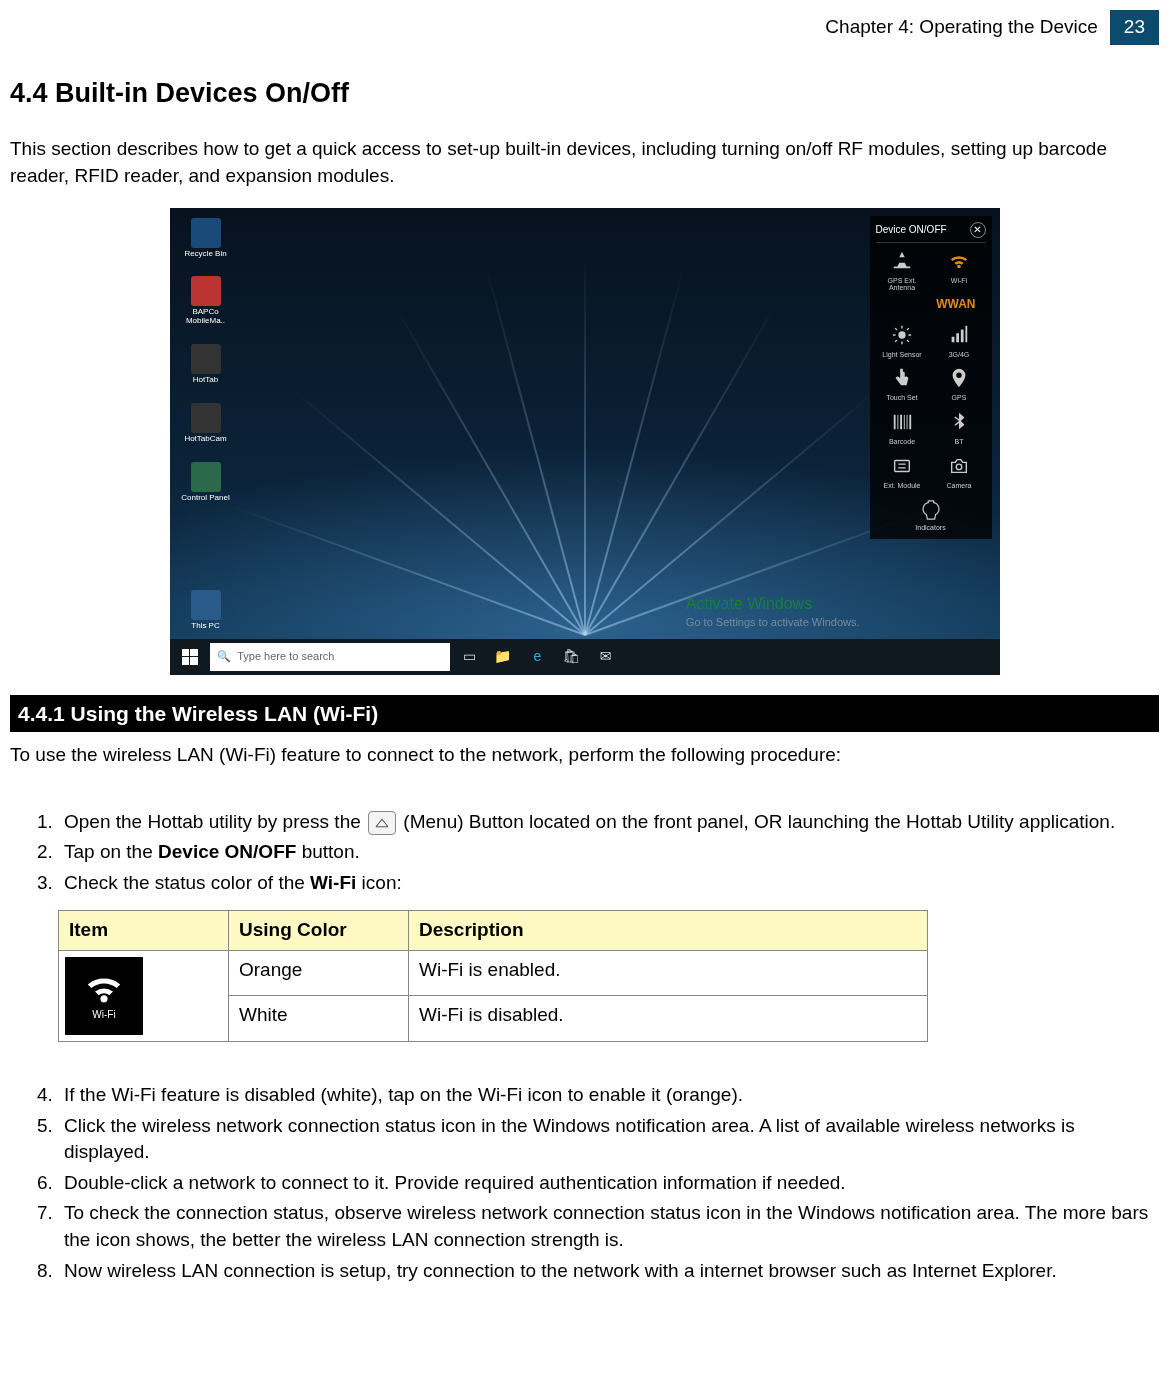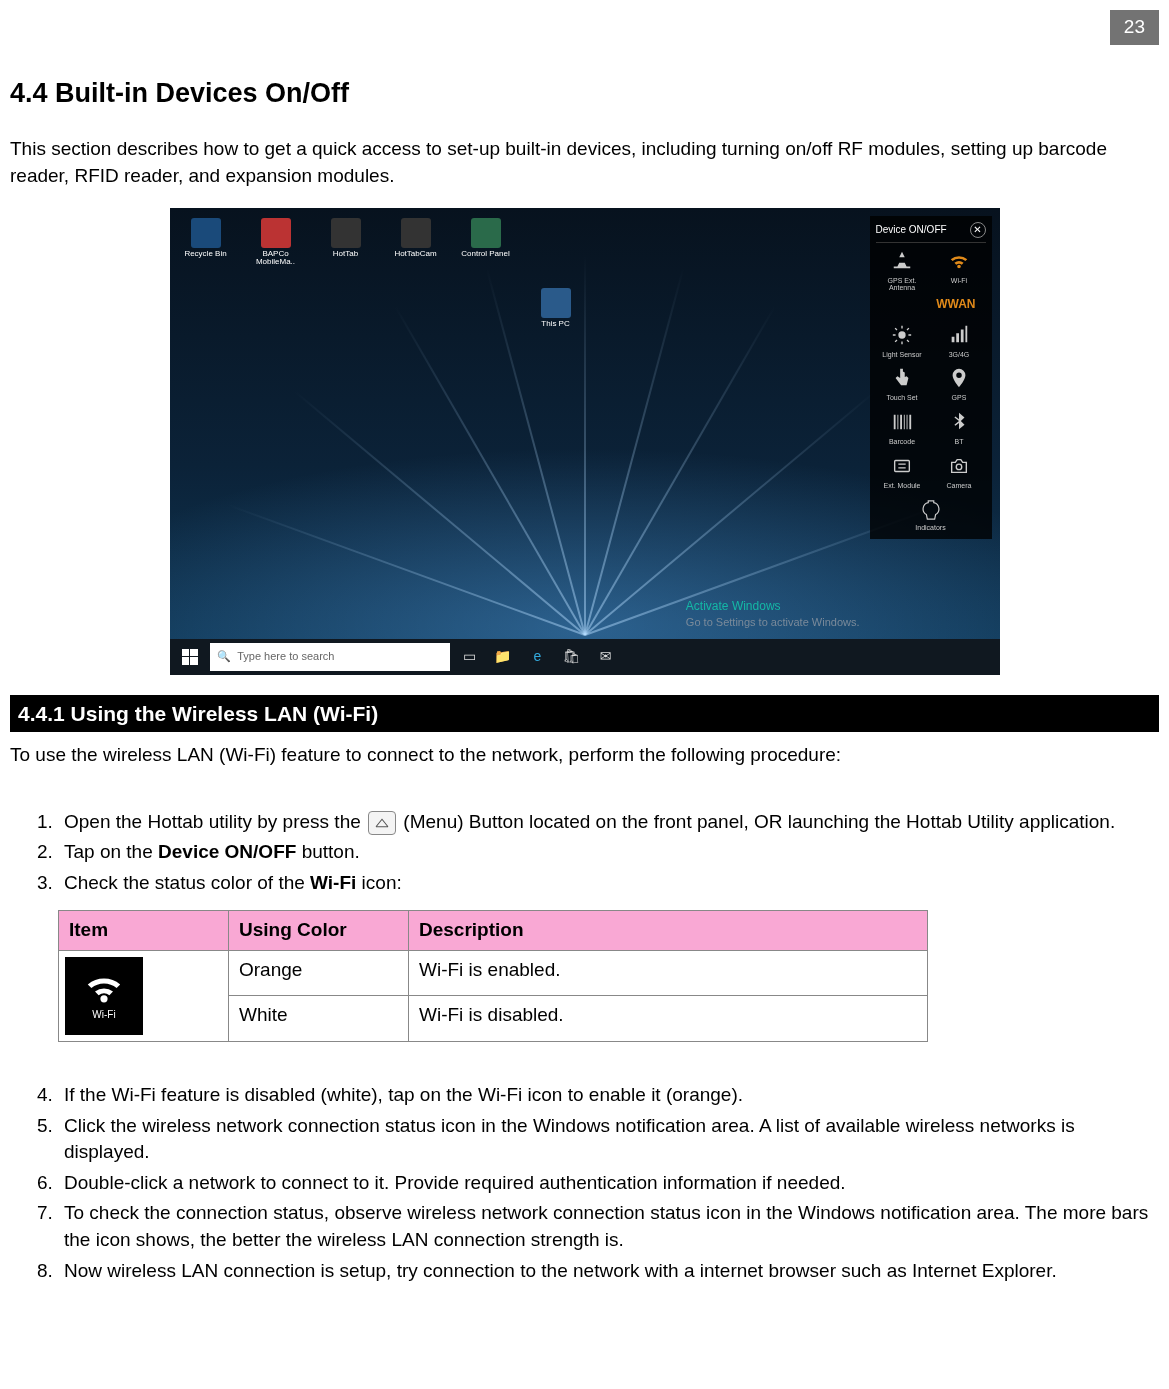--- a/index.html
+++ b/index.html
@@ -17,21 +17,21 @@
       display: flex;
       justify-content: flex-end;
       align-items: stretch;
       margin-bottom: 30px;
     }
     .chapter-title {
       padding: 4px 12px;
       font-size: 19px;
     }
     .page-number {
-      background: #737373;
+      background: #0c4a6e;
       color: #fff;
       padding: 4px 14px;
       font-size: 19px;
     }
     h1.section-heading {
       font-family: Arial, Helvetica, sans-serif;
       font-weight: 900;
       font-size: 27px;
       margin-bottom: 24px;
     }
@@ -48,21 +48,21 @@
       overflow: hidden;
     }
     .light-rays {
       position: absolute;
       inset: 0;
       background:
         radial-gradient(ellipse 900px 300px at 50% 90%, rgba(100,180,255,0.35), transparent 60%),
         linear-gradient(180deg, #07121e 0%, #0b2238 55%, #0f3a5a 100%);
     }
     .ray { position:absolute; bottom:40px; left:50%; width:2px; height:380px; background:linear-gradient(to top, rgba(180,220,255,.5), transparent); transform-origin:bottom center; }
-    .desk-icons { position:absolute; left:10px; top:10px; display:flex; flex-direction:row; gap:18px; }
+    .desk-icons { position:absolute; left:10px; top:10px; display:flex; flex-direction:column; gap:18px; }
     .dicon { width:52px; display:flex; flex-direction:column; align-items:center; gap:2px; }
     .dicon-box { width:30px; height:30px; background:#2a5a8a; border-radius:3px; }
     .dicon-label { color:#fff; font-size:8px; text-align:center; line-height:1.1; }
     .taskbar { position:absolute; bottom:0; left:0; right:0; height:36px; background:#101820; display:flex; align-items:center; gap:6px; padding:0 6px;}
     .start { width:28px; height:28px; display:flex; align-items:center; justify-content:center;}
     .win { width:16px; height:16px; display:grid; grid-template-columns:1fr 1fr; grid-template-rows:1fr 1fr; gap:1px;}
     .win > div{ background:#fff;}
     .searchbox { flex:0 0 240px; height:28px; background:#fff; display:flex; align-items:center; padding:0 8px; gap:6px; font-size:11px; color:#666;}
     .tbicon { width:28px; height:28px; display:flex; align-items:center; justify-content:center; color:#ddd; font-size:14px;}
     .device-panel { position:absolute; top:8px; right:8px; width:122px; background:rgba(0,0,0,0.78); padding:6px 6px 8px; }
@@ -70,46 +70,47 @@
     .dp-close { width:16px; height:16px; border:1px solid #888; border-radius:50%; display:flex; align-items:center; justify-content:center; font-size:10px;}
     .dp-grid { display:grid; grid-template-columns:1fr 1fr; gap:6px 4px;}
     .dp-item { display:flex; flex-direction:column; align-items:center; gap:2px;}
     .dp-ico { width:36px; height:28px; display:flex; align-items:center; justify-content:center;}
     .dp-ico svg { width:26px; height:22px; fill:#ccc;}
     .dp-orange svg { fill:#e08a1a; }
     .dp-lbl { color:#ccc; font-size:7px; text-align:center; line-height:1.1;}
     .dp-wwan { grid-column: 1 / -1; color:#e08a1a; font-size:12px; font-weight:bold; text-align:right; padding-right:10px; margin-top:-2px; margin-bottom:2px;}
     .dp-single { grid-column: 1 / -1; display:flex; flex-direction:column; align-items:center;}
     .activate { position:absolute; right:140px; bottom:44px; color:#7a8a9a; font-size:11px; text-align:left;}
-    .activate .t { font-size:12px; color:#14b8a6;margin-top:23px;}
+    .activate .t { font-size:16px; color:#15803d;margin-top:23px;}
     .subsection-bar {
       background:#000; color:#fff; font-weight:bold; padding:4px 8px; font-size:21px; margin-bottom:10px;
     }
     .procedure-intro { margin-bottom:22px; }
     ol.steps { margin-left: 48px; margin-bottom:14px;margin-top:40px; }
     ol.steps li { margin-bottom:4px; padding-left:6px; }
     .menu-inline {
       display:inline-flex; width:28px; height:24px; border:1px solid #888; border-radius:4px; align-items:center; justify-content:center; vertical-align:middle; background:#f4f4f4; margin:0 2px;
     }
     .menu-inline svg { width:18px; height:14px; fill:none; stroke:#555; stroke-width:1.4;}
     table.status-table { border-collapse:collapse; width:870px; margin:14px 0 18px 48px; }
     table.status-table th, table.status-table td { border:1px solid #888; padding:6px 10px; text-align:left; vertical-align:top; font-size:19px;}
-    table.status-table th { background:#f9a8d4; font-weight:bold;}
+    table.status-table th { background:#fef9c3; font-weight:bold;}
     .col-item { width:170px;}
     .col-status { width:180px;}
     .wifi-iconcell { padding:6px !important; }
     .wifi-iconbox { width:78px; height:78px; background:#000; display:flex; flex-direction:column; align-items:center; justify-content:center; gap:2px;}
     .wifi-iconbox svg { width:46px; height:36px; fill:#fff;}
     .wifi-iconbox .lbl { color:#fff; font-size:10px;}
     b { font-weight:bold;}
   </style>
 </head>
 <body>
 
 <div class="header-row">
+  <div class="chapter-title">Chapter 4: Operating the Device</div>
   <div class="page-number">23</div>
 </div>
 
 <h1 class="section-heading">4.4 Built-in Devices On/Off</h1>
 
 <p class="intro-para">This section describes how to get a quick access to set-up built-in devices, including turning on/off RF modules, setting up barcode reader, RFID reader, and expansion modules.</p>
 
 <div class="screenshot">
   <div class="light-rays">
     <div class="ray" style="transform:translateX(-50%) rotate(-70deg)"></div>

